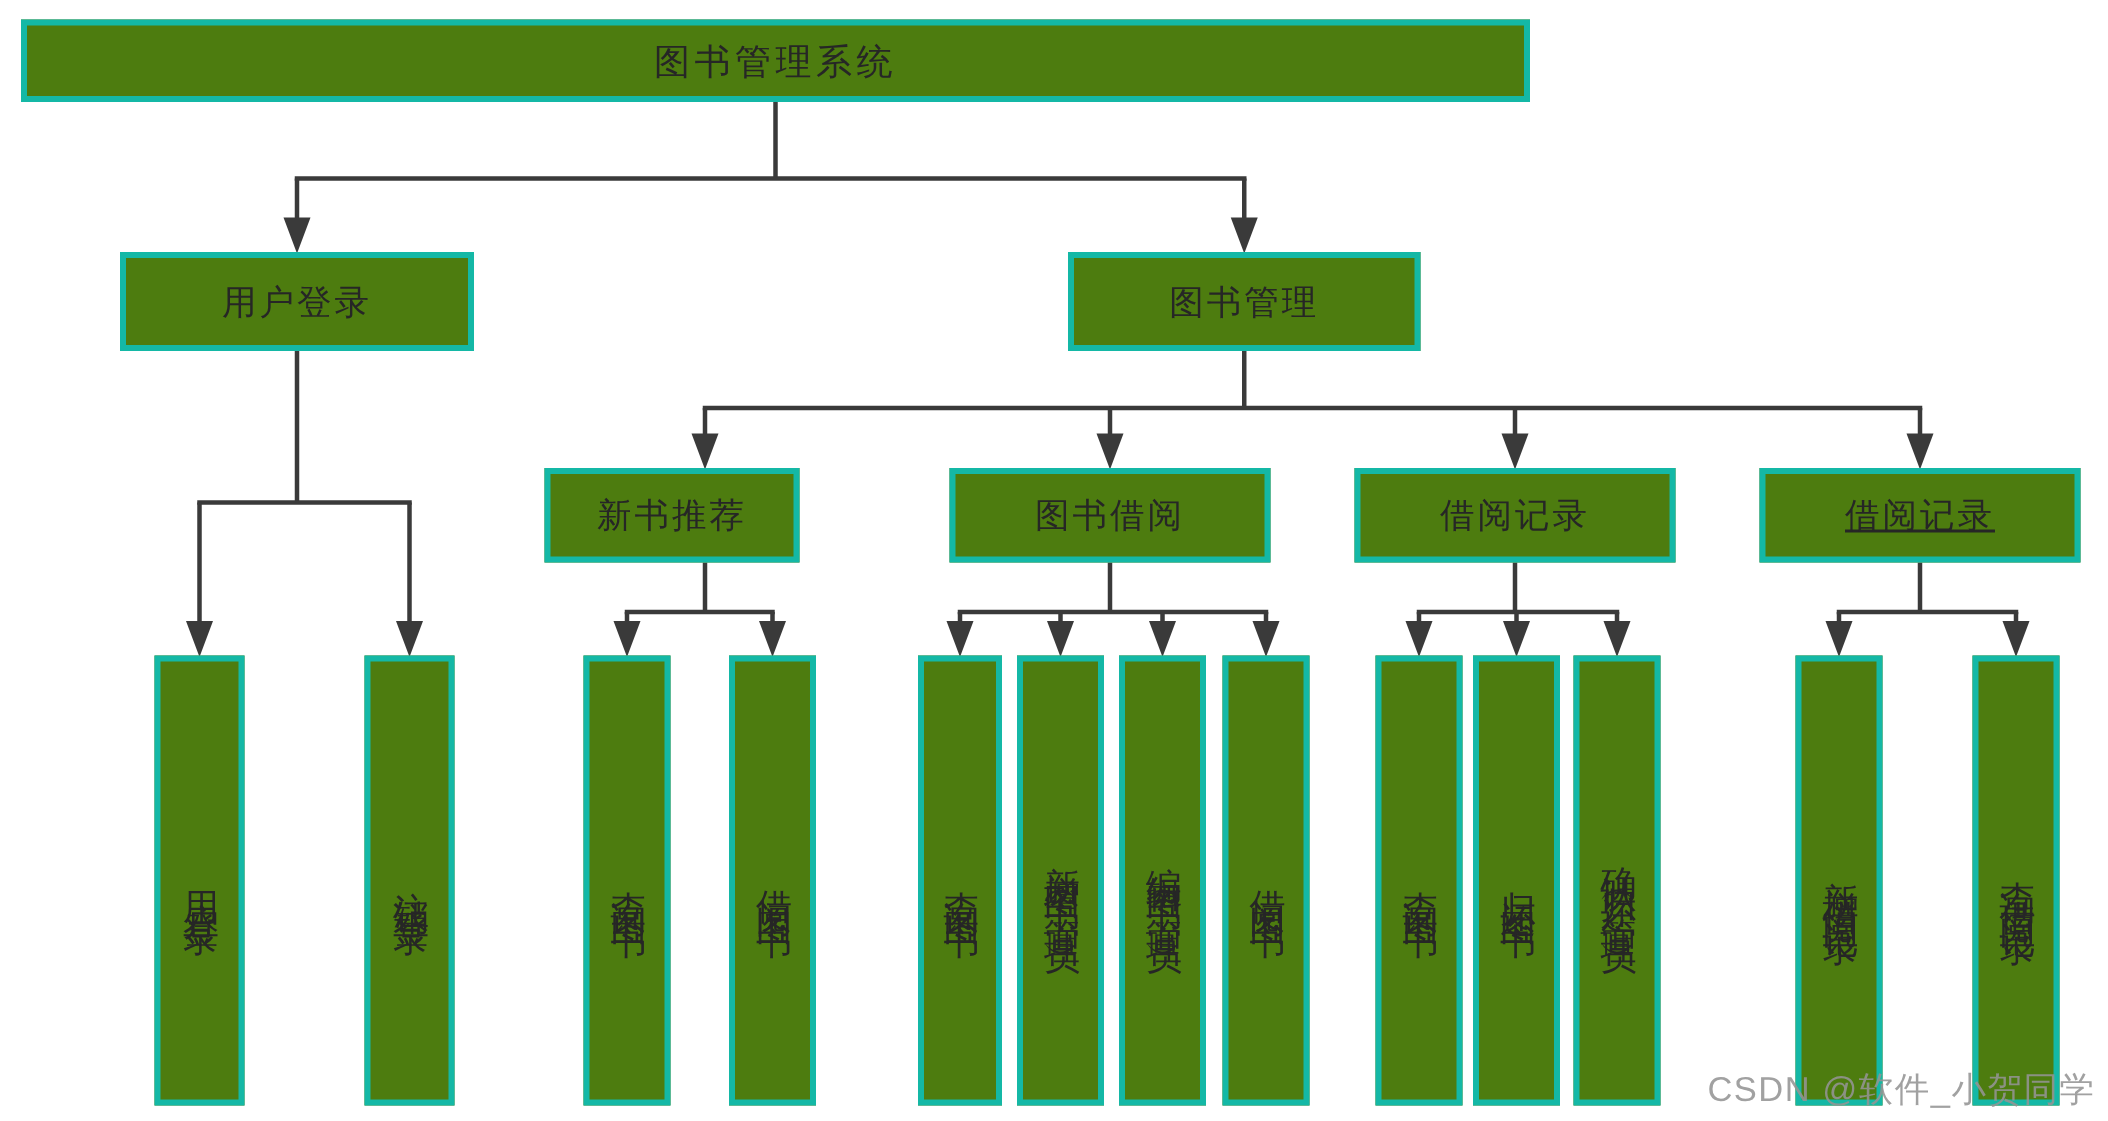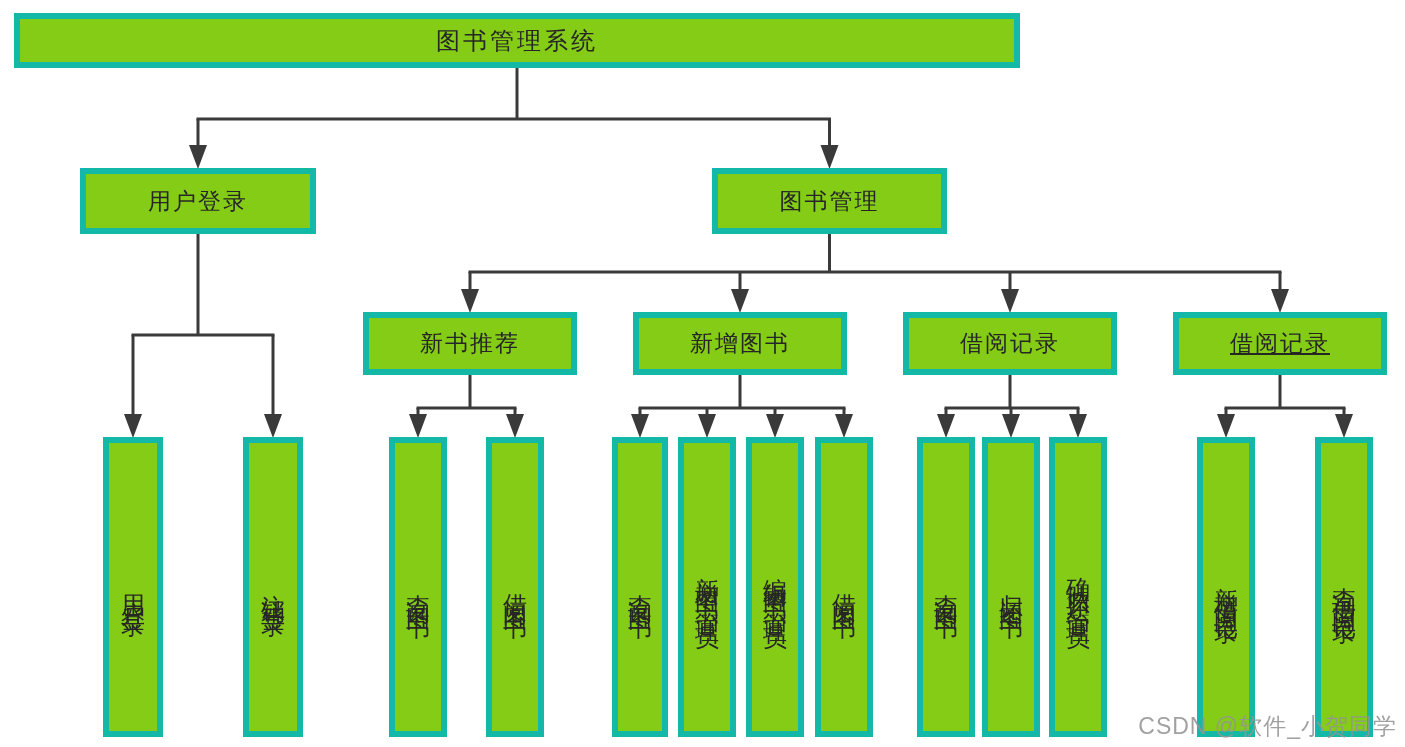--- a/index.html
+++ b/index.html
@@ -13,22 +13,22 @@
   }
   #wires {
     position: absolute;
     left: 0; top: 0;
     width: 1405px; height: 747px;
     z-index: 1;
   }
   .node {
     position: absolute;
     box-sizing: border-box;
-    background: #84cc16;
-    border: 6px solid #14b8a6;
+    background: #4d7c0f;
+    border: 4px solid #14b8a6;
     color: #262626;
     display: flex;
     align-items: center;
     justify-content: center;
     text-align: right;
     z-index: 2;
   }
   .node.h {
     font-size: 23px;
     letter-spacing: 2px;
@@ -115,22 +115,22 @@
       <polygon points="1217,414 1235,414 1226,438" fill="#3a3a3a"></polygon>
       <line x1="1344" y1="408" x2="1344" y2="417" stroke="#3a3a3a" stroke-width="3"></line>
       <polygon points="1335,414 1353,414 1344,438" fill="#3a3a3a"></polygon>
     </svg>
 
   <div class="node h title" style="left: 14px; top: 13px; width: 1006px; height: 55px;">图书管理系统</div>
 
   <div class="node h" style="left: 80px; top: 168px; width: 236px; height: 66px;">用户登录</div>
   <div class="node h" style="left: 712px; top: 168px; width: 235px; height: 66px;">图书管理</div>
 
-  <div class="node h" style="left: 363px; top: 312px; width: 214px; height: 63px;">新书推荐</div>
-  <div class="node h" style="left: 633px; top: 312px; width: 214px; height: 63px;">新增图书</div>
+  <div class="node h" style="left: 363px; top: 312px; width: 170px; height: 63px;">新书推荐</div>
+  <div class="node h" style="left: 633px; top: 312px; width: 214px; height: 63px;">图书借阅</div>
   <div class="node h" style="left: 903px; top: 312px; width: 214px; height: 63px;">借阅记录</div>
   <div class="node h" style="left: 1173px; top: 312px; width: 214px; height: 63px; text-decoration: underline;">借阅记录</div>
 
   <div class="node v" style="left: 103px; top: 437px; width: 60px; height: 300px;">用户登录</div>
   <div class="node v" style="left: 243px; top: 437px; width: 60px; height: 300px;">注销登录</div>
   <div class="node v" style="left: 389px; top: 437px; width: 58px; height: 300px;">查询图书</div>
   <div class="node v" style="left: 486px; top: 437px; width: 58px; height: 300px;">借阅图书</div>
   <div class="node v" style="left: 612px; top: 437px; width: 56px; height: 300px;">查询图书</div>
   <div class="node v" style="left: 678px; top: 437px; width: 58px; height: 300px;">新增图书（管理员）</div>
   <div class="node v" style="left: 746px; top: 437px; width: 58px; height: 300px;">编辑图书（管理员）</div>

